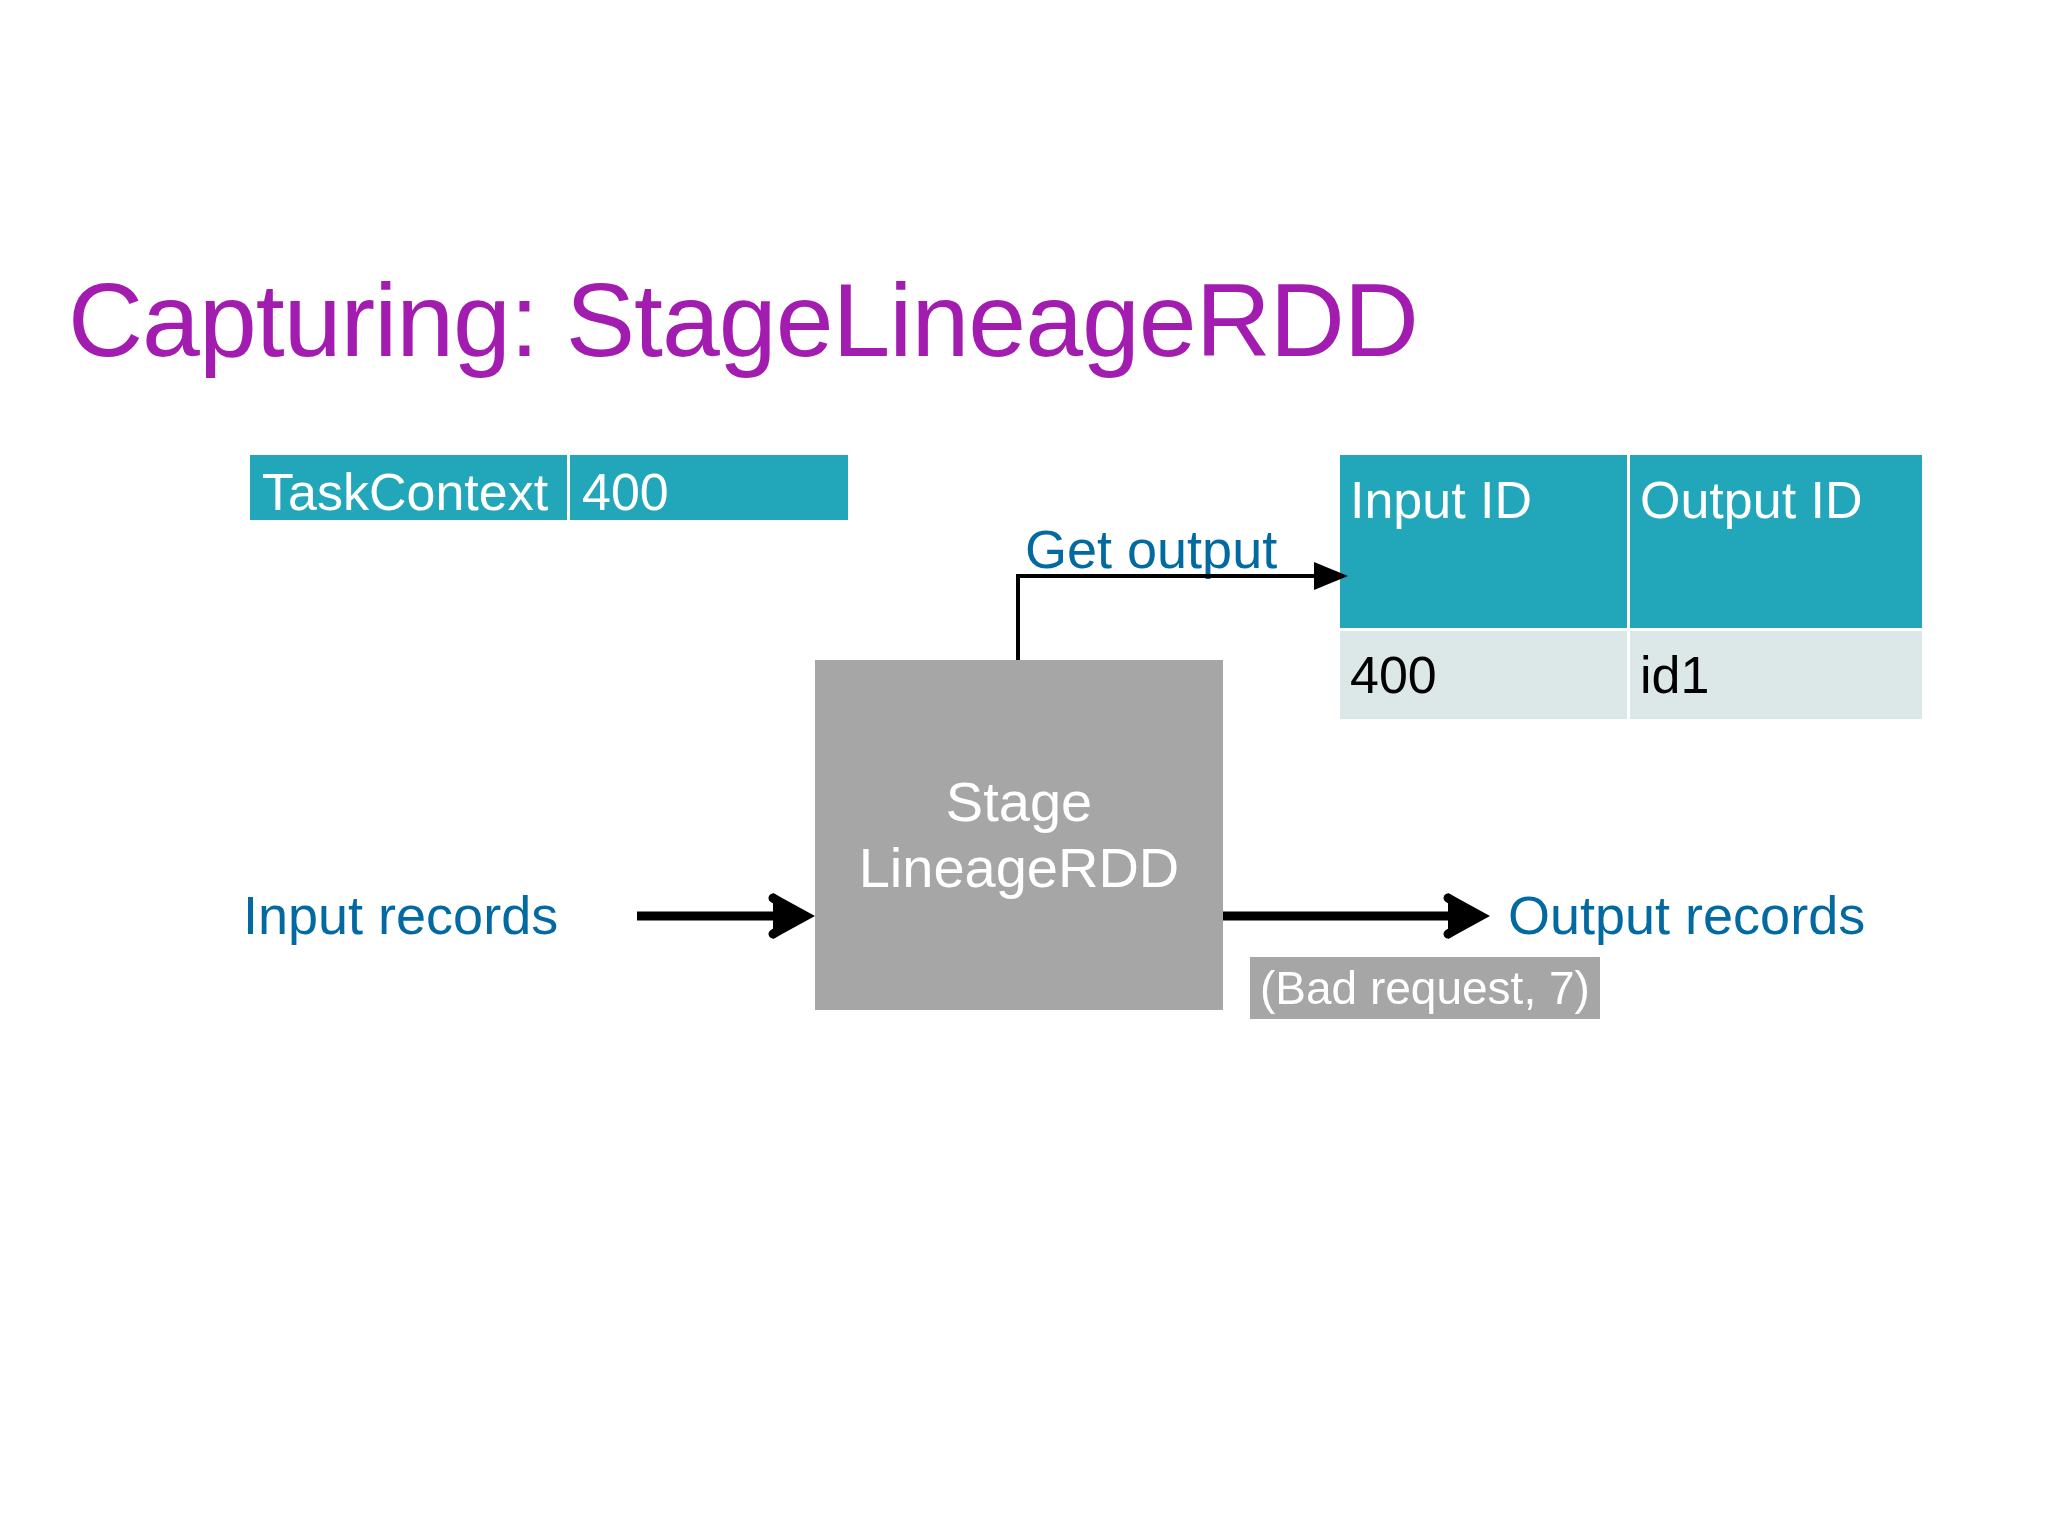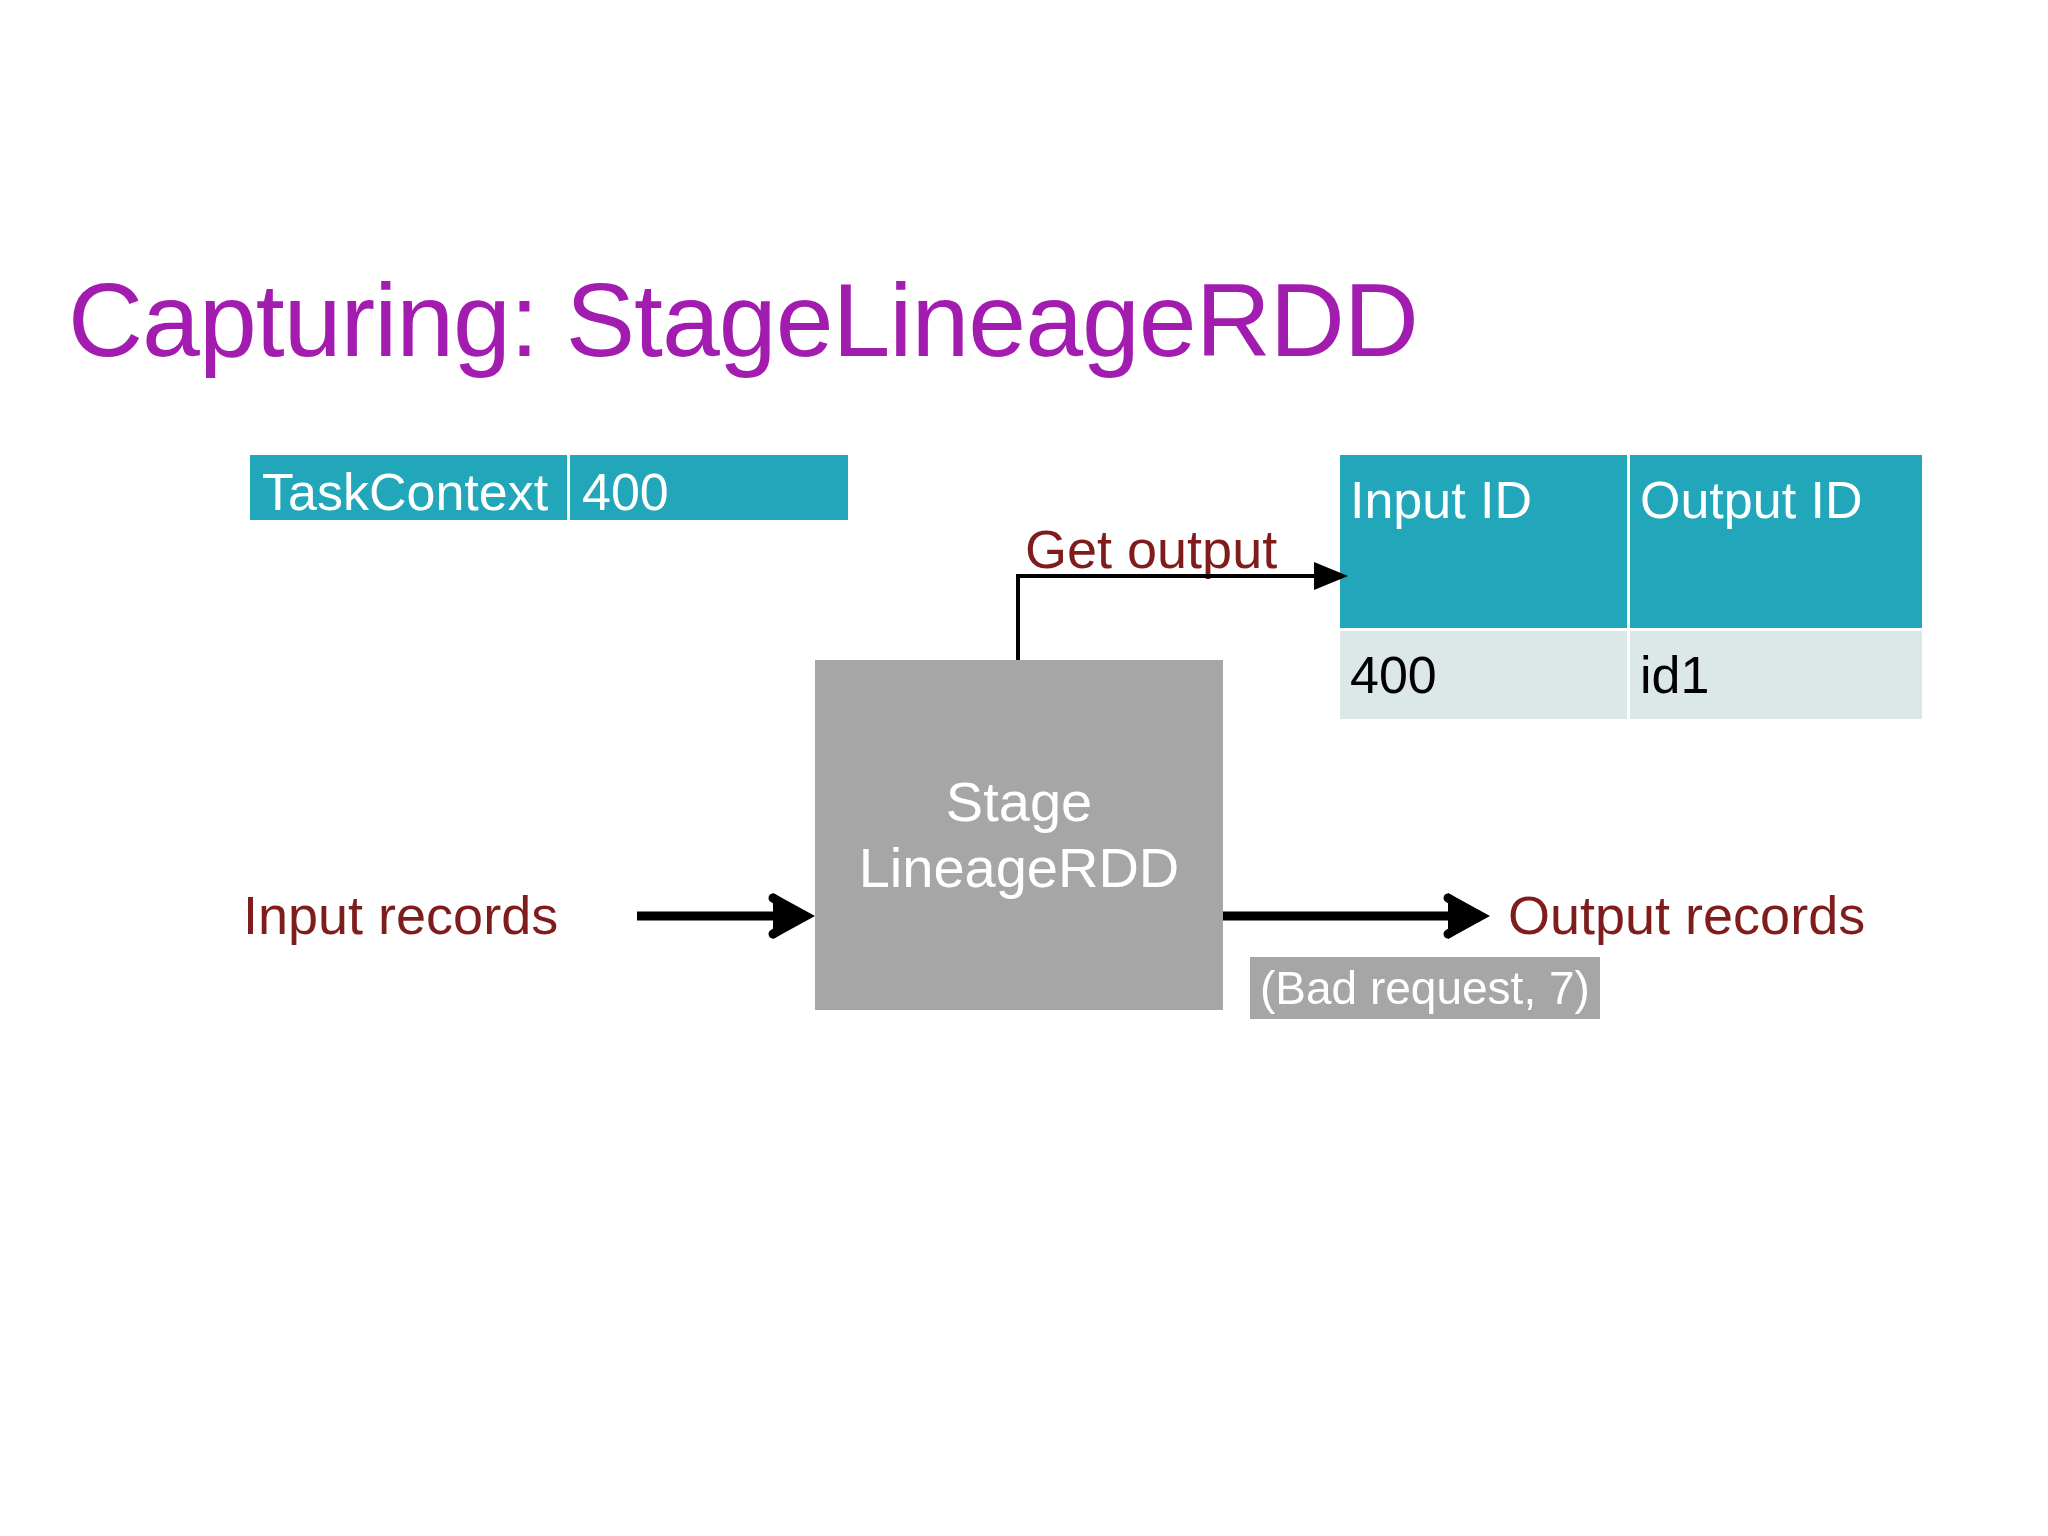--- a/index.html
+++ b/index.html
@@ -121,21 +121,21 @@
     align-items: center;
     justify-content: center;
     box-sizing: border-box;
     padding: 18px 6px;
   }
 
   
   .plain-label {
     position: absolute;
     font-family: "Liberation Sans", sans-serif;
-    color: #7f1d1d;
+    color: #0369a1;
     white-space: nowrap;
   }
   #input-records-label {
     left: 243px;
     top: 884px;
     font-size: 54px;
   }
   #output-records-label {
     left: 1508px;
     top: 884px;

